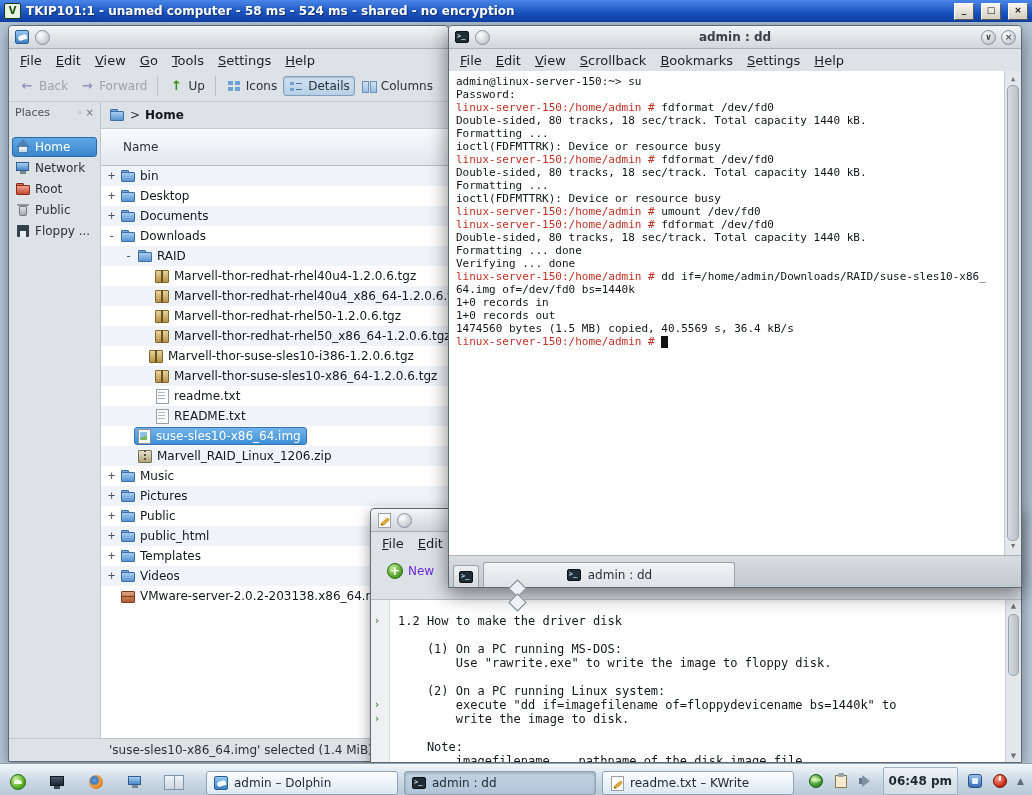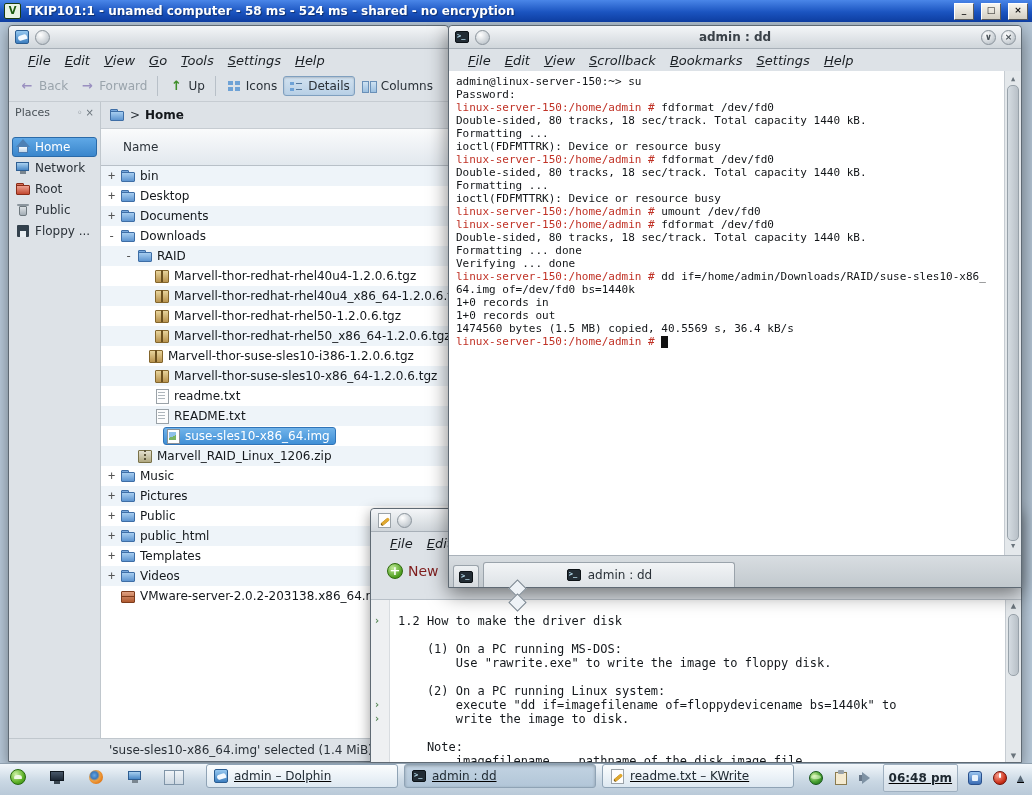--- a/index.html
+++ b/index.html
@@ -20,21 +20,21 @@
   
   .kwin{position:absolute;background:#dde2e7;border:1px solid #5f6a74;border-radius:4px 4px 0 0;
     box-shadow:0 4px 14px rgba(0,0,0,.4);display:flex;flex-direction:column;box-sizing:border-box;}
   .ktitle{height:22px;flex:none;background:linear-gradient(#f4f6f8,#d0d6db);border-bottom:1px solid #a8b0b8;
     display:flex;align-items:center;gap:5px;padding:0 5px;border-radius:4px 4px 0 0;position:relative;}
   .title-text{position:absolute;left:40px;right:40px;text-align:center;font-size:12px;font-weight:bold;color:#3a4148;}
   .tspacer{flex:1;}
   .rbtn{width:15px;height:15px;border-radius:50%;flex:none;
     background:radial-gradient(circle at 35% 30%,#ffffff,#c2c9cf 75%);
     border:1px solid #8a939b;text-align:center;font:bold 9px/13px "DejaVu Sans",sans-serif;color:#4a5258;box-sizing:border-box;}
-  .kmenubar{height:22px;flex:none;display:flex;align-items:center;padding:0 12px;font-size:13px;color:#1a1f24;font-style:italic;}
+  .kmenubar{height:22px;flex:none;display:flex;align-items:center;padding:0 4px;font-size:13px;color:#1a1f24;}
   .mi{padding:2px 7px;border-radius:3px;white-space:nowrap;}
 
   
   #dolphin{left:8px;top:25px;width:441px;height:737px;z-index:10;}
   .dtoolbar{height:30px;flex:none;display:flex;align-items:center;padding:0 5px;gap:1px;
     font-size:12px;color:#2a3138;border-bottom:1px solid #c6ccd2;}
   .tbtn{display:flex;align-items:center;gap:4px;padding:3px 5px;border-radius:3px;white-space:nowrap;}
   .tbtn.disabled{color:#9aa4ac;}
   .tbtn.active{background:linear-gradient(#d2e2f0,#b8d0e6);border:1px solid #7fa0c0;
     box-shadow:inset 0 1px 2px rgba(0,0,0,.18);padding:2px 4px;}
@@ -90,37 +90,37 @@
     display:flex;align-items:flex-end;padding:3px 4px 0;gap:4px;}
   .newtab{width:26px;height:22px;display:flex;align-items:center;justify-content:center;border:1px solid #9aa3ab;
     border-bottom:none;background:linear-gradient(#eef1f3,#d5dade);border-radius:3px 3px 0 0;box-sizing:border-box;}
   .ktab{width:252px;height:25px;background:linear-gradient(#f2f4f6,#dde2e6);border:1px solid #9aa3ab;border-bottom:none;
     border-radius:3px 3px 0 0;display:flex;align-items:center;justify-content:center;gap:6px;
     font-size:12px;color:#2a3138;box-sizing:border-box;}
 
   
   #kwrite{left:370px;top:508px;width:652px;height:255px;z-index:20;}
   .kwtoolbar{height:46px;flex:none;border-bottom:1px solid #b8c0c8;display:flex;align-items:flex-start;padding:6px 8px;box-sizing:border-box;}
-  .newbtn{display:flex;align-items:center;gap:5px;font-size:14px;color:#7f1d1d;padding:3px 8px;border-radius:3px;}
+  .newbtn{display:flex;align-items:center;gap:5px;font-size:12px;color:#6d28d9;padding:3px 8px;border-radius:3px;}
   .kwedit{flex:1;display:flex;min-height:0;background:#fff;position:relative;}
   .kwborder{width:18px;flex:none;background:#eef0f2;border-right:1px solid #d8dce0;position:relative;}
   .kwmark{position:absolute;left:4px;color:#5a8a5a;font:bold 10px/14px "DejaVu Sans",sans-serif;}
   .kwtext{flex:1;font:12px/14px "DejaVu Sans Mono",monospace;color:#14181c;padding:14px 6px 0 8px;
     white-space:pre;overflow:hidden;}
   .kline{height:14px;}
   .kwscroll{position:absolute;right:0;top:0;bottom:0;width:15px;background:#e4e8eb;border-left:1px solid #c6ccd2;}
 
   
   .diamond{position:absolute;width:11px;height:11px;background:#eef2f6;border:1px solid #7a858f;
     transform:rotate(45deg);z-index:40;}
 
   
   .taskbar{position:absolute;left:0;bottom:0;width:100%;height:32px;z-index:50;box-sizing:border-box;
     background:linear-gradient(#f2f7fb,#cad8e4 55%,#b9c9d8);border-top:1px solid #8fa0af;
-    display:flex;align-items:flex-start;gap:13px;padding:0 5px;text-decoration:underline;}
+    display:flex;align-items:flex-end;gap:13px;padding:0 5px;}
   .tb-ic{width:26px;height:26px;position:relative;display:flex;align-items:center;justify-content:center;flex:none;}
   .tasks{display:flex;gap:6px;margin-left:6px;}
   .task{width:192px;height:24px;background:linear-gradient(#fbfdfe,#dde8f1);border:1px solid #8fa3b5;border-radius:3px;
     display:flex;align-items:center;gap:5px;padding:0 6px;font-size:12px;color:#1e2830;box-sizing:border-box;
     white-space:nowrap;overflow:hidden;flex:none;}
   .task.active{background:linear-gradient(#c2d3e2,#b2c6d8);box-shadow:inset 0 1px 3px rgba(0,0,0,.25);}
   .tray{margin-left:auto;display:flex;align-items:center;gap:9px;padding-right:3px;}
   .clock{font-size:12px;font-weight:bold;color:#1e2830;white-space:nowrap;padding:6px 5px;
     background:rgba(255,255,255,.35);border:1px solid #9fb0c0;border-radius:2px;}
   .parrow{font-size:9px;color:#5a6a78;}
@@ -356,21 +356,21 @@
                 <span>readme.txt</span>
               </span>
             </div>
             <div class="trow alt" style="padding-left: 38px;">
               <span class="texp"></span>
               <span class="tsel">
                 <span class="icn i-file"></span>
                 <span>README.txt</span>
               </span>
             </div>
-            <div class="trow" style="padding-left: 49px;">
+            <div class="trow" style="padding-left: 20px;">
               <span class="texp"></span>
               <span class="tsel on">
                 <span class="icn i-image"></span>
                 <span>suse-sles10-x86_64.img</span>
               </span>
             </div>
             <div class="trow alt" style="padding-left: 21px;">
               <span class="texp"></span>
               <span class="tsel">
                 <span class="icn i-zip"></span>

